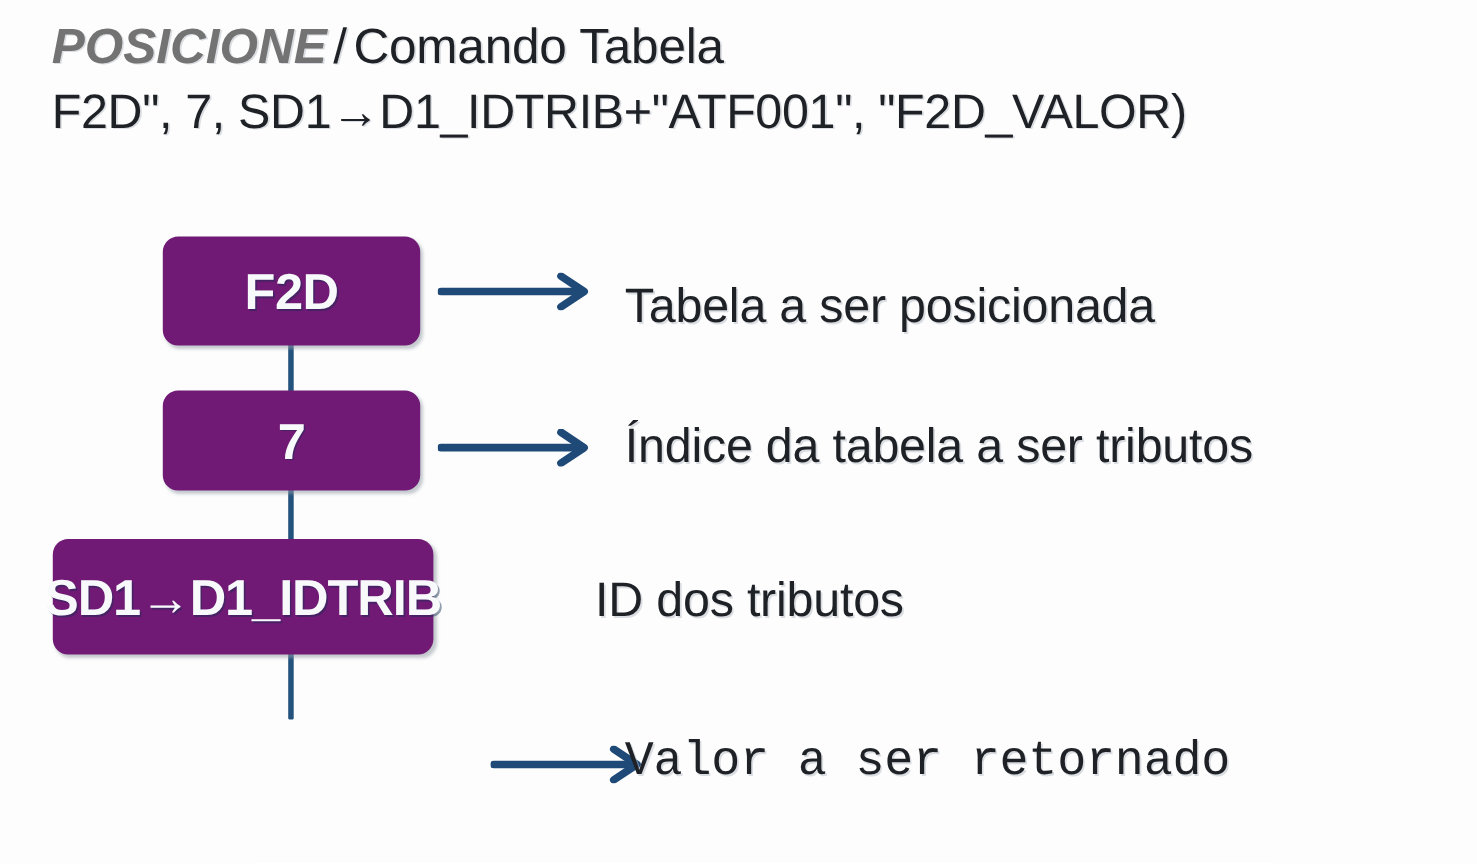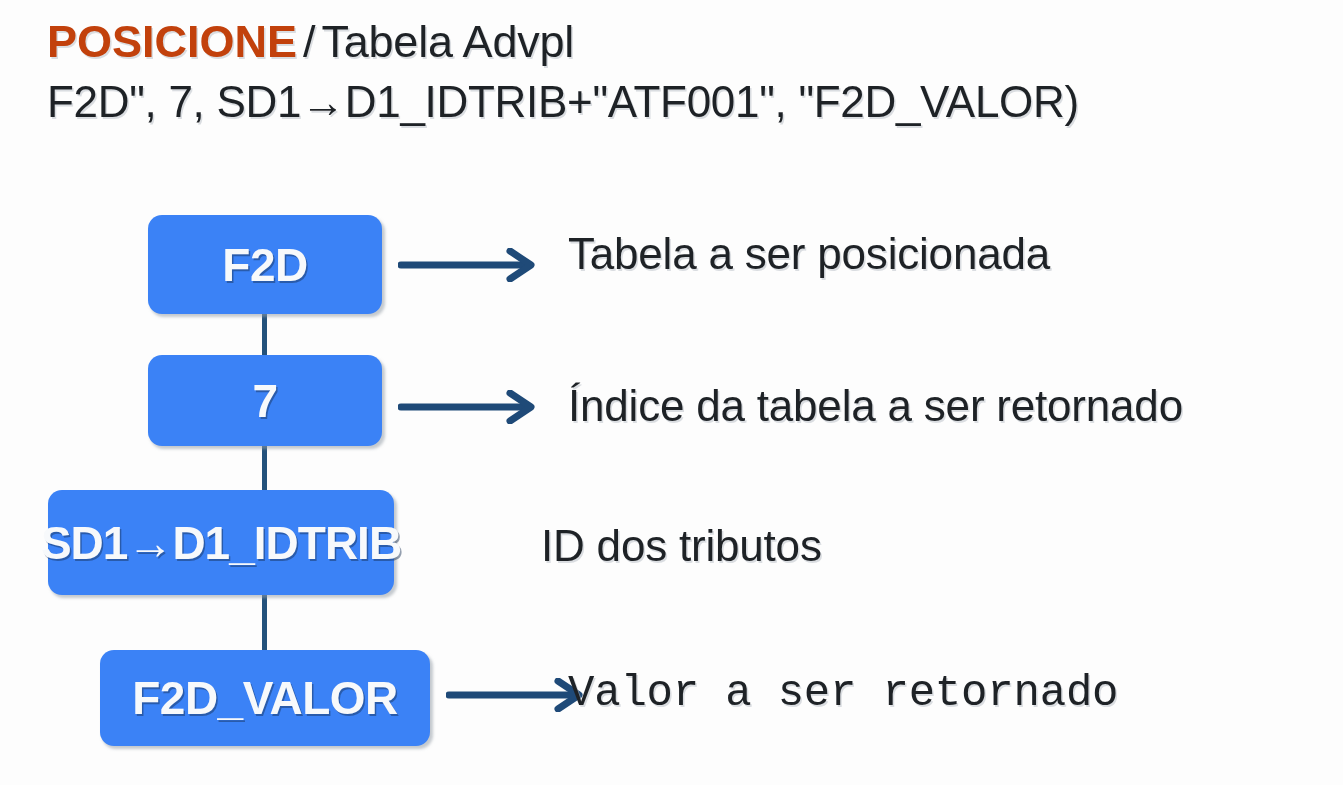--- a/index.html
+++ b/index.html
@@ -26,23 +26,24 @@
   .title-line {
     white-space: nowrap;
     line-height: 1.16;
     color: #1e2226;
     font-size: 45px;
     font-weight: 400;
     letter-spacing: -0.2px;
     text-shadow: 1.5px 1.5px 0 rgba(190,195,202,0.55);
   }
   .title-kw {
-    color: #c2410c;
+    color: #737373;
     font-weight: 700;
     letter-spacing: 0px;
+    font-style: italic;
   }
   .title-sep {
     color: #1e2226;
     font-weight: 400;
     padding: 0 6px;
   }
   #signature-line {
     font-size: 44px;
     margin-top: 8px;
     letter-spacing: -0.3px;
@@ -57,21 +58,21 @@
     height: 785px;
   }
   .connector {
     position: absolute;
     width: 5px;
     background: #23527c;
     border-radius: 1px;
   }
   .node {
     position: absolute;
-    background: #3b82f6;
+    background: #701a75;
     border-radius: 14px;
     box-shadow: 2.5px 3px 3px rgba(150,158,168,0.55);
     display: flex;
     align-items: center;
     justify-content: center;
     box-sizing: border-box;
   }
   .node-label {
     color: #f7f9fb;
     font-weight: 700;
@@ -105,33 +106,33 @@
   
   .desc {
     position: absolute;
     white-space: nowrap;
     color: #1e2226;
     font-size: 44px;
     font-weight: 400;
     letter-spacing: -0.2px;
     text-shadow: 1.5px 1.5px 0 rgba(190,195,202,0.55);
   }
-  #desc-1 { left: 568px; top: 229px; }
+  #desc-1 { left: 568px; top: 254px; }
   #desc-2 { left: 568px; top: 381px; }
   #desc-3 { left: 541px; top: 521px; }
   #desc-4 { left: 568px; top: 668px; font-family: Liberation Mono, monospace; }
 </style>
 </head>
 <body>
 
 <div id="page">
 
   <div id="header">
     <div class="title-line">
-      <span class="title-kw">POSICIONE</span><span class="title-sep">/</span><span>Tabela Advpl</span>
+      <span class="title-kw">POSICIONE</span><span class="title-sep">/</span><span>Comando Tabela</span>
     </div>
     <div class="title-line" id="signature-line">F2D", 7, SD1→D1_IDTRIB+"ATF001", "F2D_VALOR)</div>
   </div>
 
   <div id="diagram">
 
     <div class="connector" id="conn-1"></div>
     <div class="connector" id="conn-2"></div>
     <div class="connector" id="conn-3"></div>
 
@@ -140,23 +141,20 @@
     </div>
 
     <div class="node" id="node-index">
       <span class="node-label">7</span>
     </div>
 
     <div class="node" id="node-idtrib">
       <span class="node-label small-gap">SD1→D1_IDTRIB</span>
     </div>
 
-    <div class="node" id="node-valor">
-      <span class="node-label">F2D_VALOR</span>
-    </div>
 
     <svg class="arrow" id="arrow-1" viewBox="0 0 150 34">
       <g fill="none" stroke="#1f4a78" stroke-width="7" stroke-linecap="round" stroke-linejoin="round">
         <line x1="3" y1="17" x2="124" y2="17"></line>
         <polyline points="112,3 133,17 112,31"></polyline>
       </g>
     </svg>
 
     <svg class="arrow" id="arrow-2" viewBox="0 0 150 34">
       <g fill="none" stroke="#1f4a78" stroke-width="7" stroke-linecap="round" stroke-linejoin="round">
@@ -166,18 +164,18 @@
     </svg>
 
     <svg class="arrow" id="arrow-4" viewBox="0 0 150 34">
       <g fill="none" stroke="#1f4a78" stroke-width="7" stroke-linecap="round" stroke-linejoin="round">
         <line x1="3" y1="17" x2="124" y2="17"></line>
         <polyline points="112,3 133,17 112,31"></polyline>
       </g>
     </svg>
 
     <div class="desc" id="desc-1">Tabela a ser posicionada</div>
-    <div class="desc" id="desc-2">Índice da tabela a ser retornado</div>
+    <div class="desc" id="desc-2">Índice da tabela a ser tributos</div>
     <div class="desc" id="desc-3">ID dos tributos</div>
     <div class="desc" id="desc-4">Valor a ser retornado</div>
 
   </div>
 </div>
 
 </body></html>

